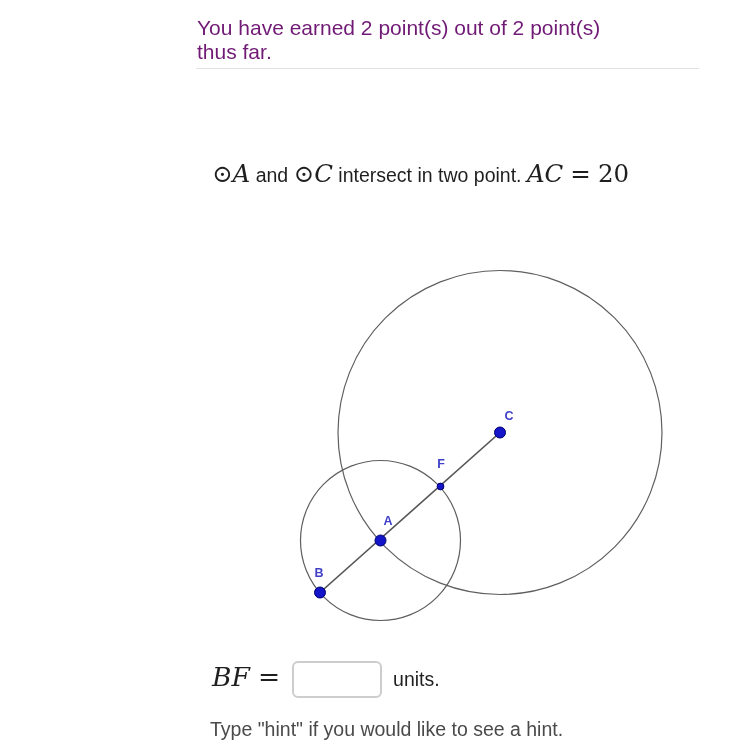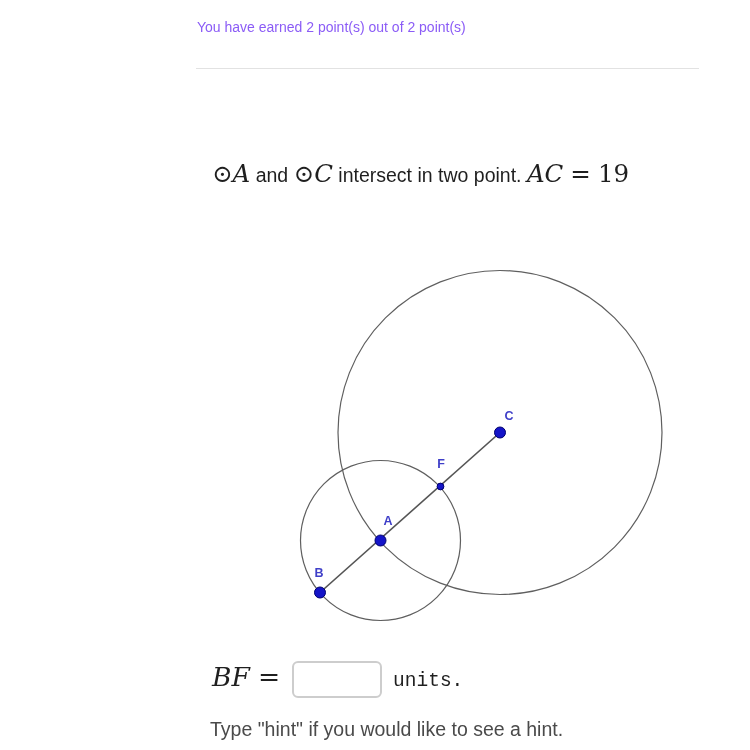--- a/index.html
+++ b/index.html
@@ -8,22 +8,22 @@
     background: #ffffff;
     position: relative;
     overflow: hidden;
     font-family: "Liberation Sans", sans-serif;
   }
   .abs { position: absolute; }
 
   
   .banner {
     left: 197px; top: 16px;
-    font-size: 14px; line-height: 23.5px;
-    color: #8b5cf6;
+    font-size: 21px; line-height: 23.5px;
+    color: #701a75;
     white-space: nowrap;
   }
   .divider {
     left: 196px; top: 68px;
     width: 503px; height: 1px;
     background: #e2e2e2;
   }
 
   
   .question { left: 212px; top: 157px; color: #1f1f1f; }
@@ -53,43 +53,44 @@
     border: 2px solid #cdcdcd;
     border-radius: 6px;
     background: #ffffff;
     margin-left: 12px;
     align-self: center;
     font-size: 18px;
     font-family: "Liberation Sans", sans-serif;
     padding: 0 6px;
     box-sizing: content-box;
   }
-  .units { font-size: 19.5px; margin-left: 11px; font-family: Liberation Mono, monospace; }
+  .units { font-size: 19.5px; margin-left: 11px; }
 
   
   .hint {
     left: 210px; top: 718px;
     font-size: 19.5px;
     color: #4a4a4a;
     white-space: nowrap;
   }
 </style>
 </head>
 <body>
 
 <div>
 
   <div class="abs banner">
     <div>You have earned 2 point(s) out of 2 point(s)</div>
+    <div>thus far.</div>
   </div>
 
   <div class="abs divider"></div>
 
   <div class="abs question">
-    <div class="q-line"><span class="m">⊙</span><span class="mi">A</span><span> and </span><span class="m">⊙</span><span class="mi">C</span><span> intersect in two point. </span><span class="mi">AC</span><span class="meq">=</span><span class="m">19</span></div>
+    <div class="q-line"><span class="m">⊙</span><span class="mi">A</span><span> and </span><span class="m">⊙</span><span class="mi">C</span><span> intersect in two point. </span><span class="mi">AC</span><span class="meq">=</span><span class="m">20</span></div>
   </div>
 
   <svg class="abs geo" width="420" height="400" viewBox="270 250 420 400">
       <circle cx="500" cy="432.5" r="162" fill="none" stroke="#5f5f5f" stroke-width="1.2"></circle>
       <circle cx="380.5" cy="540.5" r="80" fill="none" stroke="#5f5f5f" stroke-width="1.2"></circle>
       <line x1="320" y1="592.5" x2="500" y2="432.5" stroke="#555555" stroke-width="1.6"></line>
       <circle cx="320" cy="592.5" r="5.5" fill="#1414c8" stroke="#00006e" stroke-width="1"></circle>
       <text x="319" y="577" fill="#3f3fc8" font-size="12.5" font-weight="700" text-anchor="middle" font-family="&quot;Liberation Sans&quot;, sans-serif">B</text>
       <circle cx="380.5" cy="540.5" r="5.5" fill="#1414c8" stroke="#00006e" stroke-width="1"></circle>
       <text x="388" y="525" fill="#3f3fc8" font-size="12.5" font-weight="700" text-anchor="middle" font-family="&quot;Liberation Sans&quot;, sans-serif">A</text>

